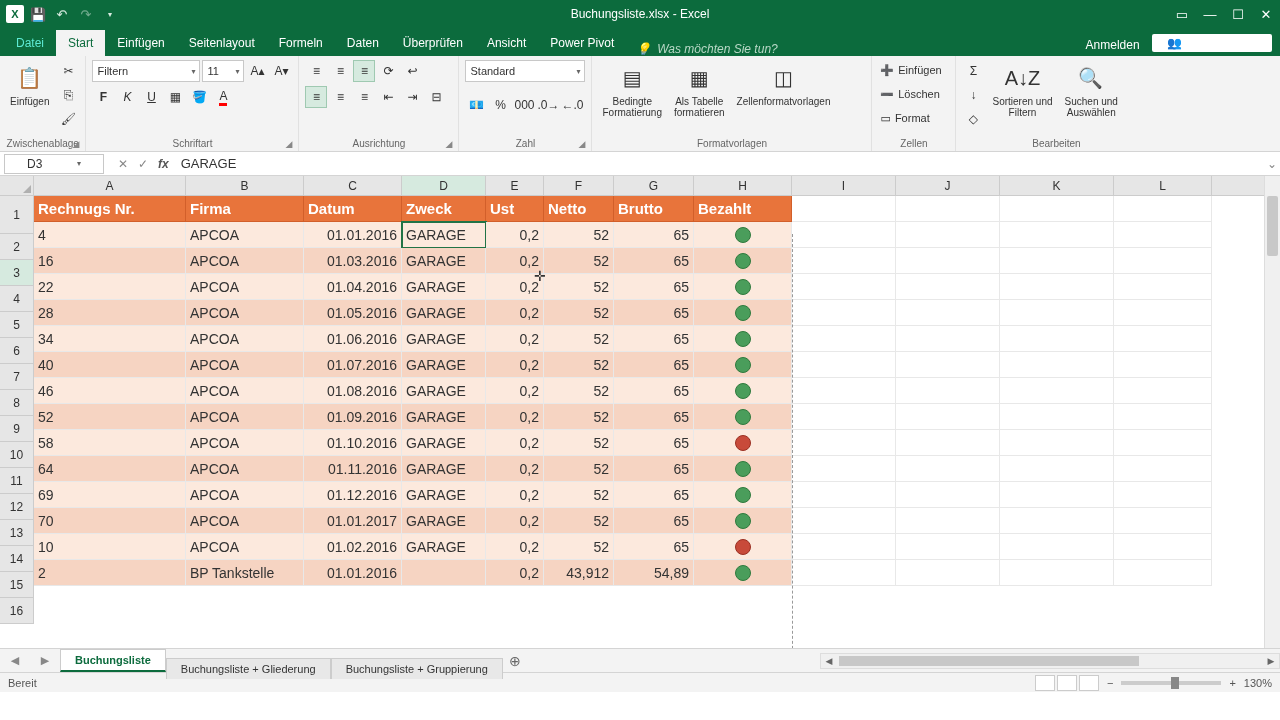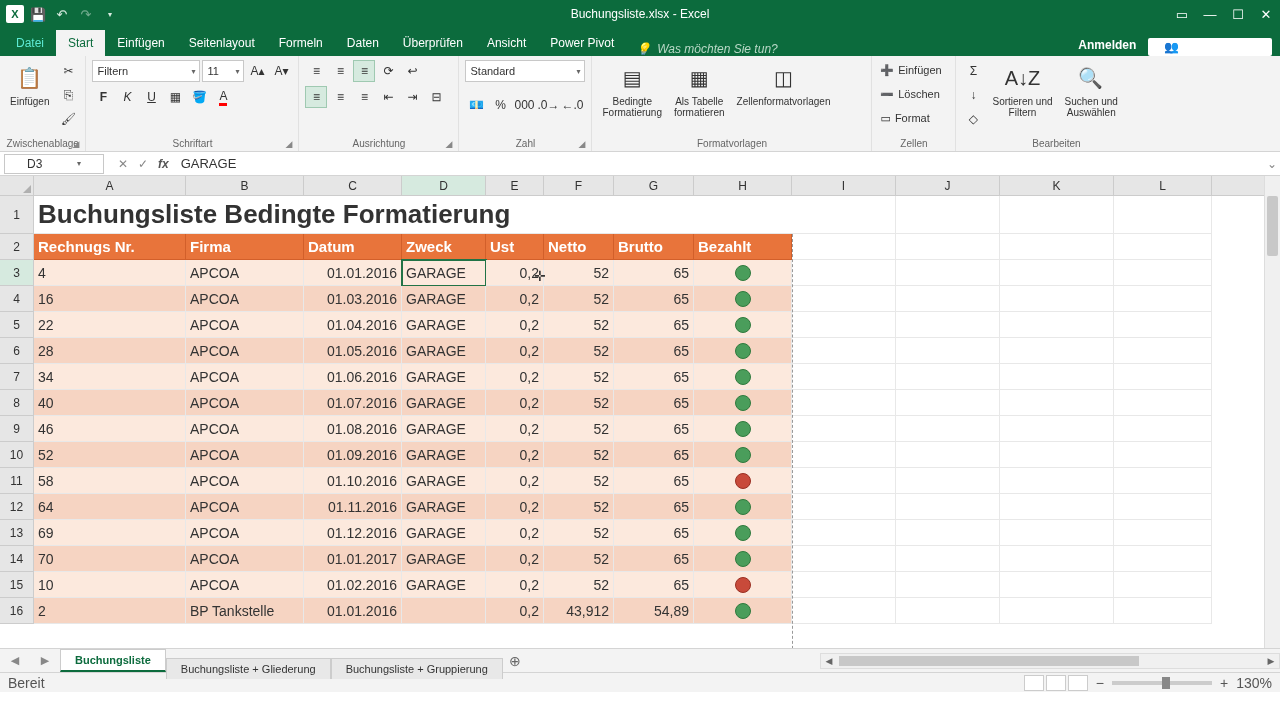--- a/index.html
+++ b/index.html
@@ -12,21 +12,21 @@
 .titlebar .qat .icon { width: 20px; height: 20px; display: flex; align-items: center; justify-content: center; color: #d8ebe0; font-size: 13px; }
 .titlebar .title { position: absolute; left: 50%; transform: translateX(-50%); font-size: 12px; color: #fff; }
 .titlebar .winctrl { margin-left: auto; display: flex; }
 .titlebar .winctrl div { width: 28px; height: 28px; display: flex; align-items: center; justify-content: center; color: #fff; font-size: 13px; }
 
 
 .tabs { height: 28px; background: #0c6b3d; display: flex; align-items: flex-end; padding-left: 4px; }
 .tab { padding: 6px 12px; color: #fff; font-size: 12px; cursor: pointer; }
 .tab.active { background: #f3f3f3; color: #0c6b3d; }
 .tab.file { background: #0c6b3d; color: #5eead4; }
-.tabs .right { margin-left: auto; display: flex; align-items: flex-end; gap: 4px; padding-right: 8px; font-weight: bold; }
+.tabs .right { margin-left: auto; display: flex; align-items: flex-start; gap: 4px; padding-right: 8px; }
 .tabs .right span { color: #fff; font-size: 12px; padding: 4px 8px; }
 .tabs .right .share { background: #fff; color: #0c6b3d; border-radius: 2px; padding: 2px 8px; }
 .tabs .tellme { display: flex; align-items: center; color: #b8d8c6; font-style: italic; padding: 0 10px; gap: 6px; font-size: 12px; }
 
 
 .ribbon { height: 96px; background: #f3f3f3; border-bottom: 1px solid #d4d4d4; display: flex; }
 .group { border-right: 1px solid #e1e1e1; padding: 4px 6px 0 6px; display: flex; flex-direction: column; justify-content: space-between; }
 .group .body { display: flex; gap: 4px; align-items: flex-start; }
 .group .label { text-align: center; font-size: 10px; color: #666; padding: 2px 0; position: relative; }
 .group .label .dialoglauncher { position: absolute; right: 0; bottom: 2px; font-size: 9px; color: #888; }
@@ -87,21 +87,21 @@
 .sheettab { padding: 4px 14px; border: 1px solid #ccc; background: #fff; border-bottom: none; margin-top: -1px; }
 .sheettab.active { font-weight: bold; border-bottom: 2px solid #0c6b3d; color: #0c6b3d; background: #fff; }
 .sheettab.inactive { background: #e8e8e8; margin-top: 16px; }
 .addsheet { width: 24px; text-align: center; color: #666; font-size: 14px; }
 .hscroll { margin-left: auto; height: 16px; width: 460px; background: #f0f0f0; border: 1px solid #ddd; display: flex; align-items: center; }
 .hscroll .ar { width: 16px; text-align: center; font-size: 9px; color: #666; }
 .hscroll .track { flex: 1; position: relative; height: 100%; }
 .hscroll .thumb { position: absolute; left: 2px; top: 2px; bottom: 2px; width: 300px; background: #c8c8c8; }
 
 
-.status { height: 20px; background: #f3f3f3; border-top: 1px solid #d4d4d4; display: flex; align-items: center; font-size: 14px; padding: 0 8px; color: #555; }
+.status { height: 20px; background: #f3f3f3; border-top: 1px solid #d4d4d4; display: flex; align-items: center; font-size: 11px; padding: 0 8px; color: #555; }
 .status .right { margin-left: auto; display: flex; align-items: center; gap: 8px; }
 .status .viewbtns { display: flex; gap: 2px; }
 .status .viewbtns div { width: 20px; height: 16px; border: 1px solid #ccc; background: #fff; }
 .status .zoomslider { width: 100px; height: 4px; background: #ccc; position: relative; }
 .status .zoomslider .h { position: absolute; left: 50%; top: -4px; width: 8px; height: 12px; background: #888; }
 
 
 .wA { width: 152px; } .wB { width: 118px; } .wC { width: 98px; } .wD { width: 84px; }
 .wE { width: 58px; } .wF { width: 70px; } .wG { width: 80px; } .wH { width: 98px; }
 .wI { width: 104px; } .wJ { width: 104px; } .wK { width: 114px; } .wL { width: 98px; }
@@ -337,27 +337,20 @@
         <div class="rh">11</div>
         <div class="rh">12</div>
         <div class="rh">13</div>
         <div class="rh">14</div>
         <div class="rh">15</div>
         <div class="rh">16</div>
       </div>
     <div class="cells" id="cells">
       <div class="rightedge" style="left:758px"></div>
       <div class="cursor-cross" style="left:500px;top:72px">✛</div>
-    <div class="row first">
-          <div class="cell titlecell" style="width:758px;border-right:none">Buchungsliste Bedingte Formatierung</div>
-          <div class="cell wI"></div>
-          <div class="cell wJ"></div>
-          <div class="cell wK"></div>
-          <div class="cell wL"></div>
-        </div>
         <div class="row">
           <div class="cell hdr wA">Rechnugs Nr.</div>
           <div class="cell hdr wB">Firma</div>
           <div class="cell hdr wC">Datum</div>
           <div class="cell hdr wD">Zweck</div>
           <div class="cell hdr wE">Ust</div>
           <div class="cell hdr wF">Netto</div>
           <div class="cell hdr wG">Brutto</div>
           <div class="cell hdr wH">Bezahlt</div>
           <div class="cell wI"></div>

